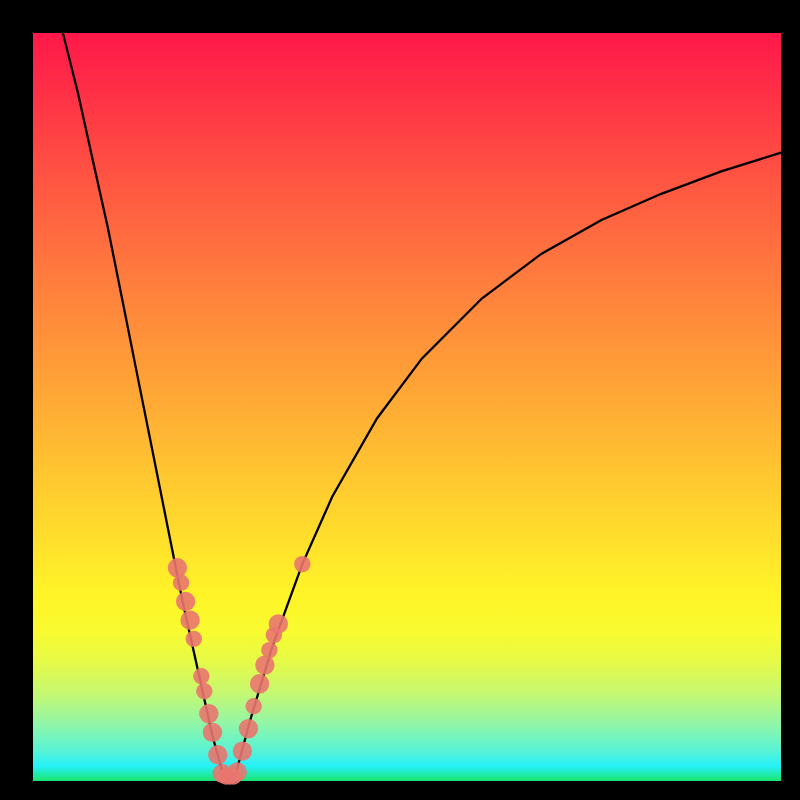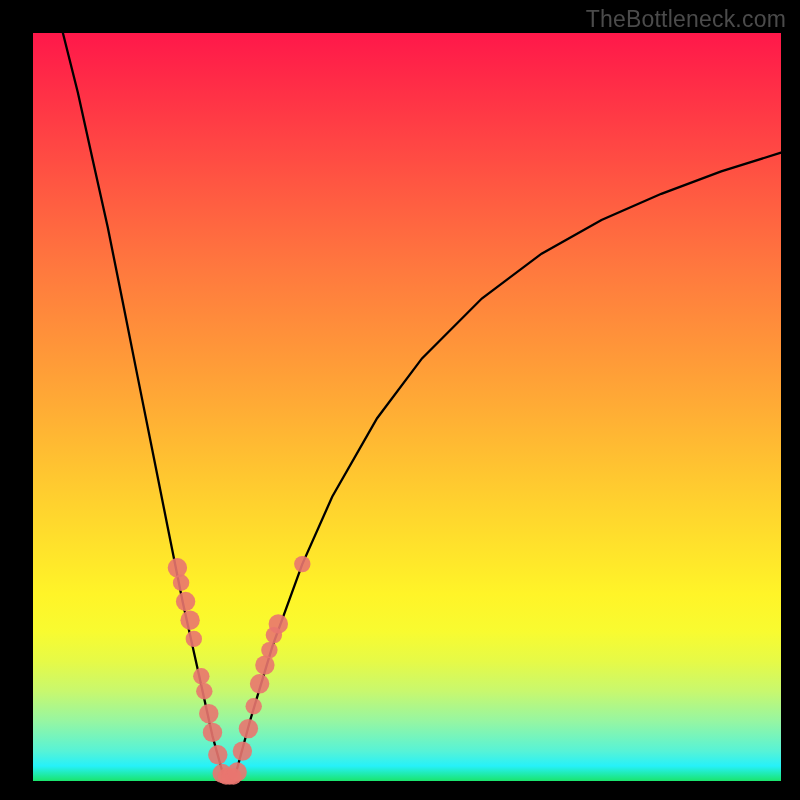--- a/index.html
+++ b/index.html
@@ -62,21 +62,20 @@
   }
   .dot {
     fill: #e9766f;
     opacity: 0.9;
   }
 </style>
 </head>
 <body>
 
 <div class="frame">
-  <div class="watermark">TheBottleneck.com</div>
   <div class="plot">
     <svg class="curve" viewBox="0 0 748 748" preserveAspectRatio="none">
       <path id="curve-left" fill="none" stroke="#000" stroke-width="2.3" stroke-linecap="round" d="M29.9 0.0 L44.9 59.8 L59.8 127.2 L74.8 194.5 L89.8 269.3 L104.7 344.1 L119.7 418.9 L134.6 493.7 L149.6 568.5 L164.6 635.8 L179.5 703.1 L190.7 743.5"></path>
       <path id="curve-right" fill="none" stroke="#000" stroke-width="2.3" stroke-linecap="round" d="M202.0 743.5 L216.9 688.2 L239.4 613.4 L269.3 531.1 L299.2 463.8 L344.1 385.2 L389.0 325.4 L448.8 265.5 L508.6 220.7 L568.5 187.0 L628.3 160.8 L688.2 138.4 L748.0 119.7"></path>
       <g id="points">
           <circle cx="144.4" cy="534.8" r="9.7" class="dot"></circle>
           <circle cx="148.1" cy="549.8" r="8.2" class="dot"></circle>
           <circle cx="152.6" cy="568.5" r="9.7" class="dot"></circle>
           <circle cx="157.1" cy="587.2" r="9.7" class="dot"></circle>
           <circle cx="160.8" cy="605.9" r="8.2" class="dot"></circle>

